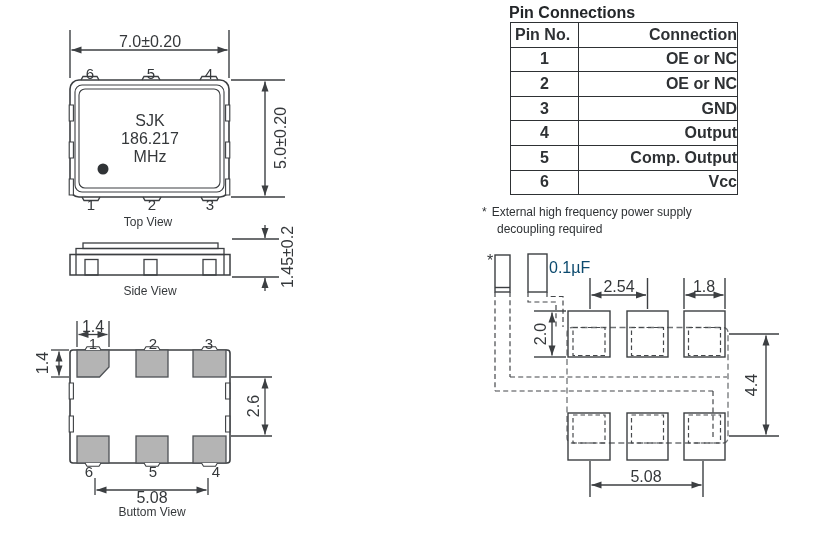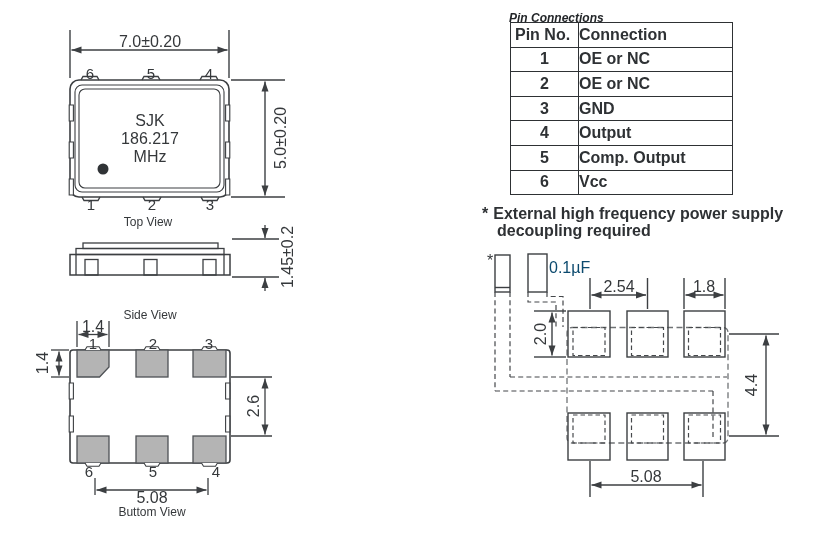--- a/index.html
+++ b/index.html
@@ -6,27 +6,27 @@
   #canvas{position:relative;width:815px;height:534px;background:#ffffff;overflow:hidden;
           font-family:"Liberation Sans",sans-serif;}
   svg{position:absolute;left:0;top:0;}
   .lbl{position:absolute;transform:translate(-50%,-50%);font-size:16px;color:#35383b;
        white-space:nowrap;line-height:1;}
   .lbl.v{transform:translate(-50%,-50%) rotate(-90deg);}
   .lbl.pin{font-size:15px;}
   .lbl.leftanchor{transform:translate(0,-50%);}
   .lbl.red{color:#0c4a6e;text-align:center;}
   .view-label{font-size:12px;}
-  .table-title{position:absolute;left:509px;top:11px;font-size:12px;font-weight:bold;color:#232629;font-style:italic;}
+  .table-title{position:absolute;left:509px;top:4px;font-size:16px;font-weight:bold;color:#232629;}
   table.pin-table{position:absolute;left:510px;top:22px;border-collapse:collapse;table-layout:fixed;
        font-size:16px;color:#2e3134;}
   table.pin-table td{border:1.5px solid #2e3134;height:23.6px;padding:0;font-weight:bold;}
   table.pin-table td.c1{width:63px;text-align:center;}
-  table.pin-table td.c2{width:153px;text-align:left;}
-  .note-line{position:absolute;font-size:16px;color:#2e3134;white-space:nowrap;font-weight:bold;}
+  table.pin-table td.c2{width:153px;text-align:right;padding-left:5px;}
+  .note-line{position:absolute;font-size:12px;color:#2e3134;white-space:nowrap;}
   .note-line .mark{margin-right:5px;}
 </style>
 </head>
 <body>
 
 <div id="canvas">
 
 <svg width="815" height="534" viewBox="0 0 815 534">
   <defs>
     <marker id="arw" markerUnits="userSpaceOnUse" markerWidth="11" markerHeight="8" viewBox="0 0 11 8" refX="10.5" refY="4" orient="auto-start-reverse">
@@ -215,21 +215,21 @@
 <div class="lbl" style="left:150px;top:121px;">SJK</div>
 <div class="lbl" style="left:150px;top:139px;">186.217</div>
 <div class="lbl" style="left:150px;top:157px;">MHz</div>
 <div class="lbl pin" style="left:91px;top:204px;">1</div>
 <div class="lbl pin" style="left:152px;top:204px;">2</div>
 <div class="lbl pin" style="left:210px;top:204px;">3</div>
 <div class="lbl view-label" style="left:148px;top:222px;">Top View</div>
 <div class="lbl v" style="left:281px;top:138px;">5.0±0.20</div>
 
 <div class="lbl v" style="left:288px;top:257px;">1.45±0.2</div>
-<div class="lbl view-label" style="left:150px;top:291px;margin-top:24px;">Side View</div>
+<div class="lbl view-label" style="left:150px;top:291px;">Side View</div>
 
 <div class="lbl" style="left:93px;top:327px;">1.4</div>
 <div class="lbl pin" style="left:93px;top:343px;">1</div>
 <div class="lbl pin" style="left:153px;top:343px;">2</div>
 <div class="lbl pin" style="left:209px;top:343px;">3</div>
 <div class="lbl v" style="left:43px;top:363px;">1.4</div>
 <div class="lbl v" style="left:254px;top:406px;">2.6</div>
 <div class="lbl pin" style="left:89px;top:471px;">6</div>
 <div class="lbl pin" style="left:153px;top:471px;">5</div>
 <div class="lbl pin" style="left:216px;top:471px;">4</div>

